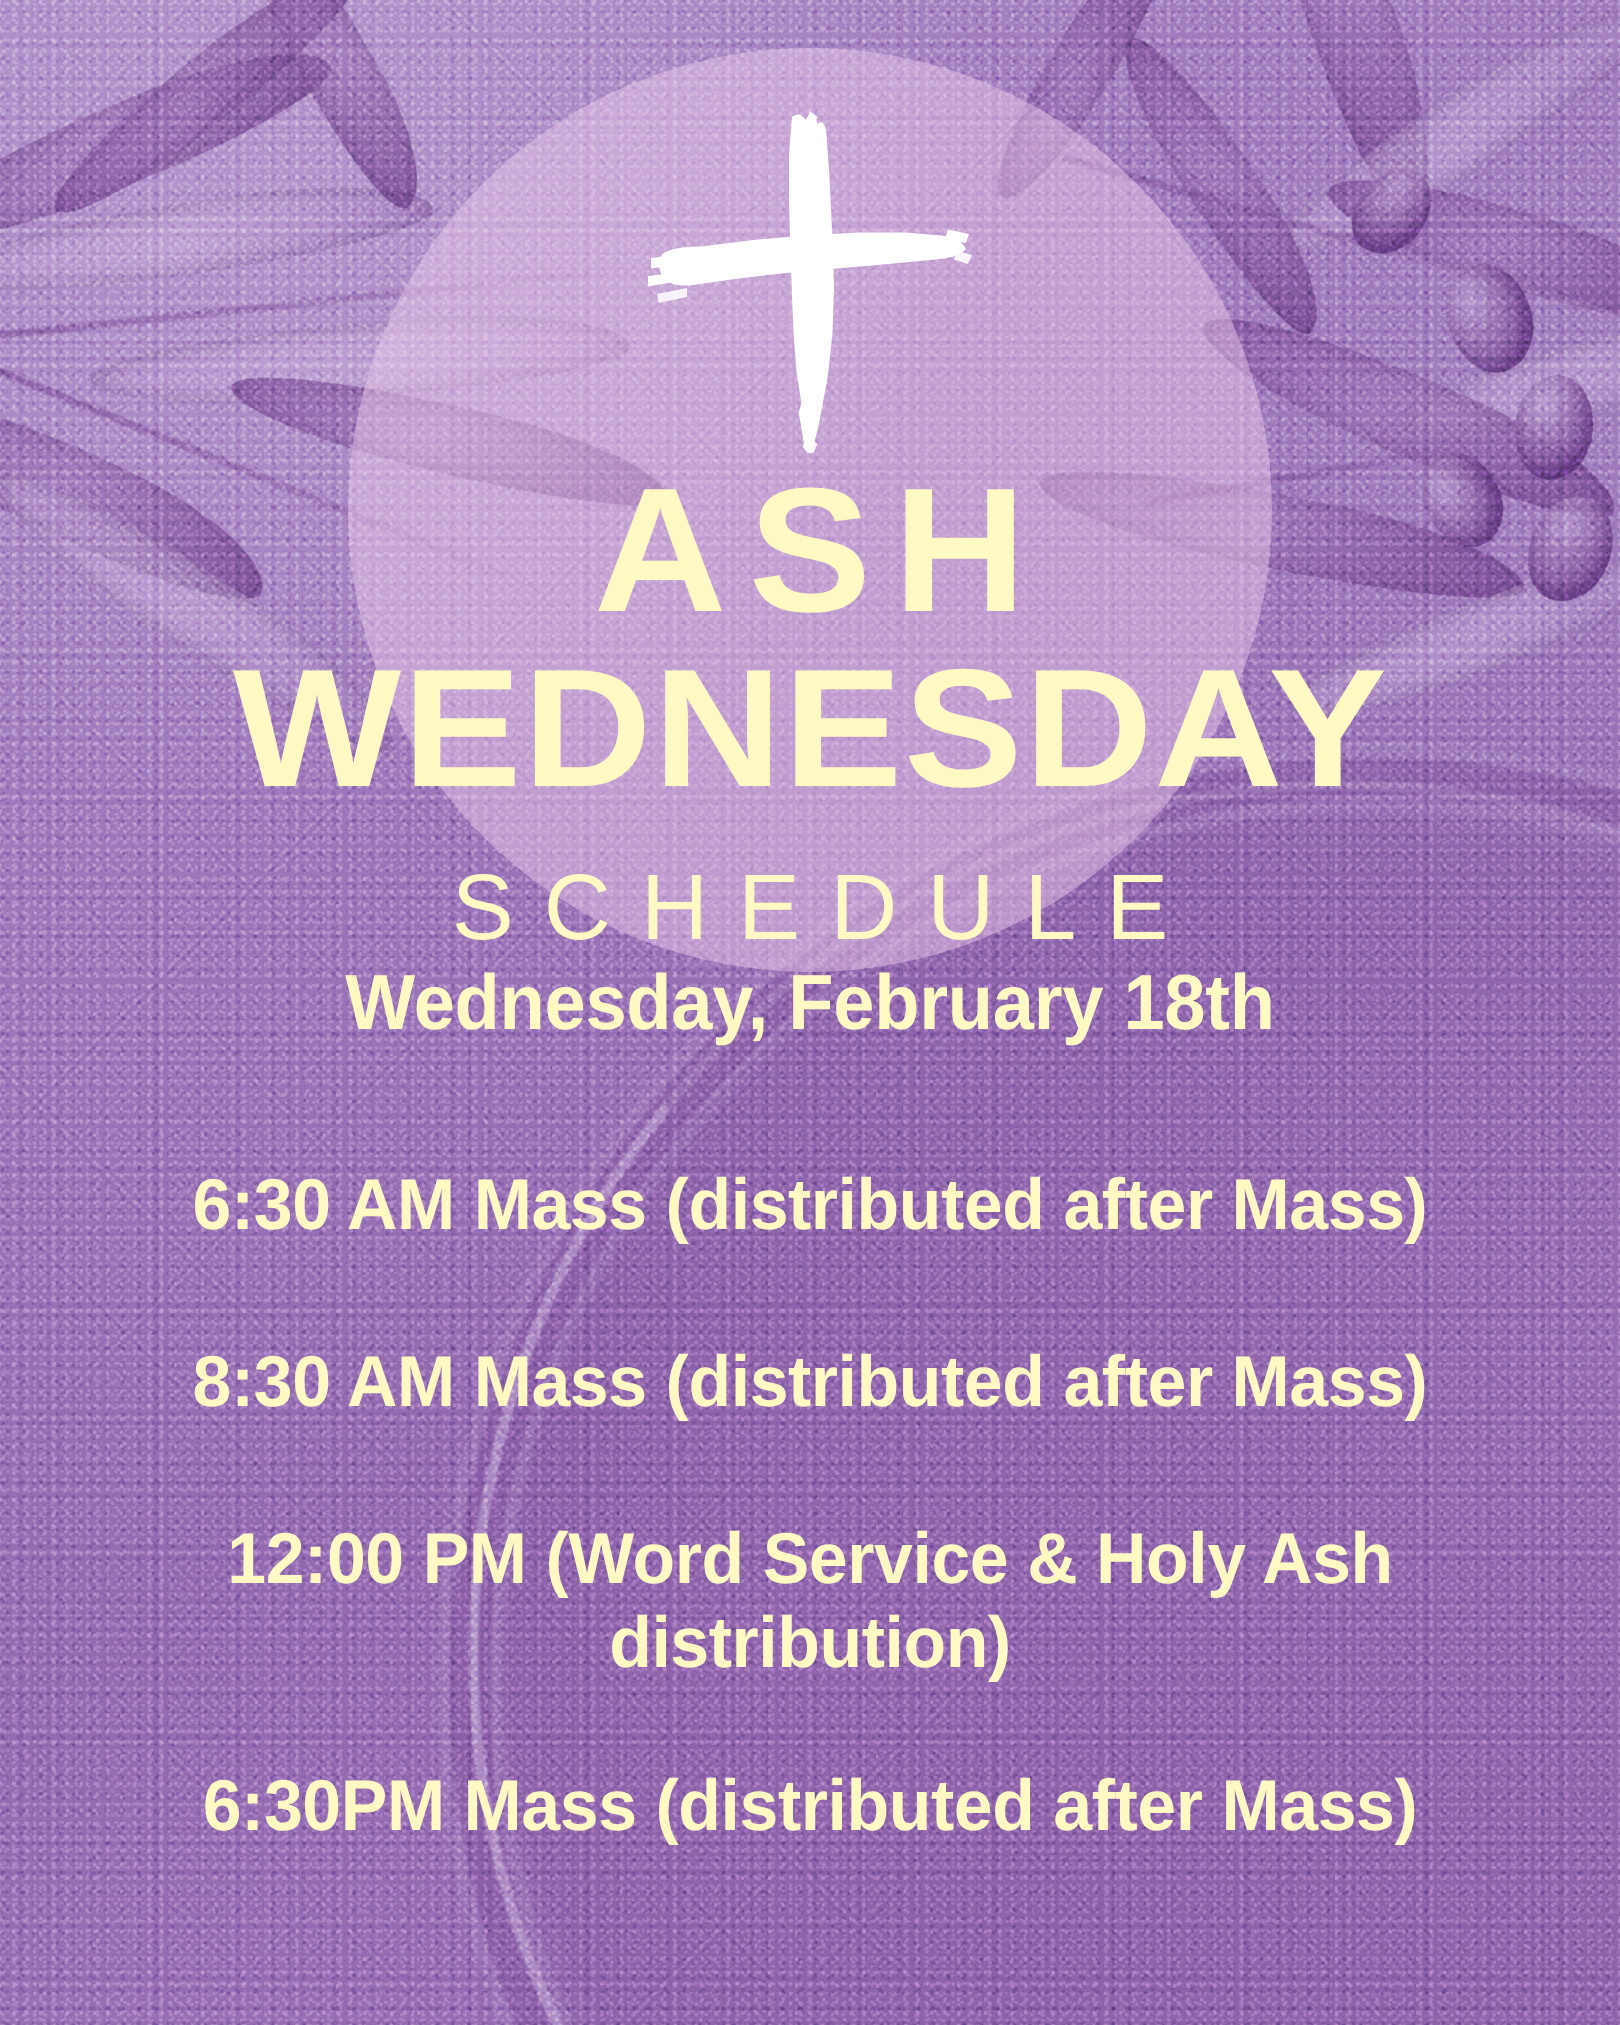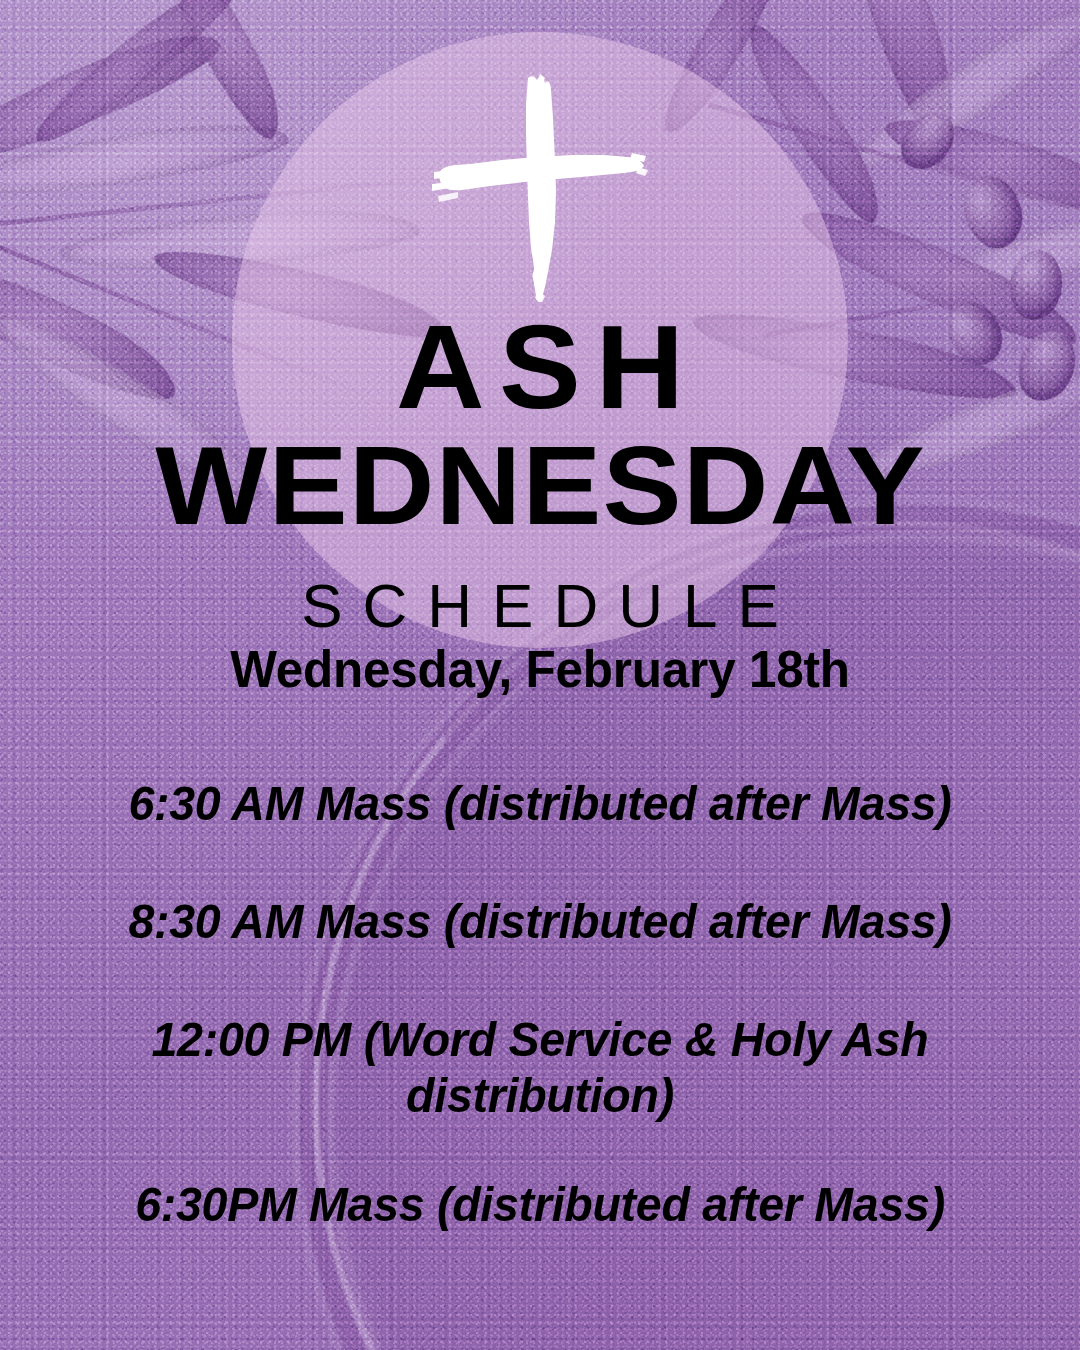--- a/index.html
+++ b/index.html
@@ -141,21 +141,21 @@
     width: 216px;
     height: 230px;
   }
   .cross-wrap svg { display: block; width: 100%; height: 100%; }
 
   
   .content {
     position: absolute;
     inset: 0;
     text-align: center;
-    color: #000000;
+    color: #fef9c3;
   }
   .t-ash {
     position: absolute;
     top: 308px; left: 0; right: 0;
     font-size: 118px;
     font-weight: 700;
     letter-spacing: 14px;
     line-height: 1;
     text-indent: 14px;
     font-family: "Liberation Sans", sans-serif;
@@ -193,21 +193,20 @@
     transform: scaleX(.95);
   }
   .sched-list {
     position: absolute;
     top: 776px;
     left: 72px;
     right: 72px;
     margin: 0;
     padding: 0;
     list-style: none;
-    font-style: italic;
   }
   .sched-item {
     font-size: 48px;
     font-weight: 700;
     line-height: 1.17;
     margin: 0 0 62px 0;
     letter-spacing: -.3px;
     transform: scaleX(.97);
   }
   .sched-item:last-child { margin-bottom: 0; }

